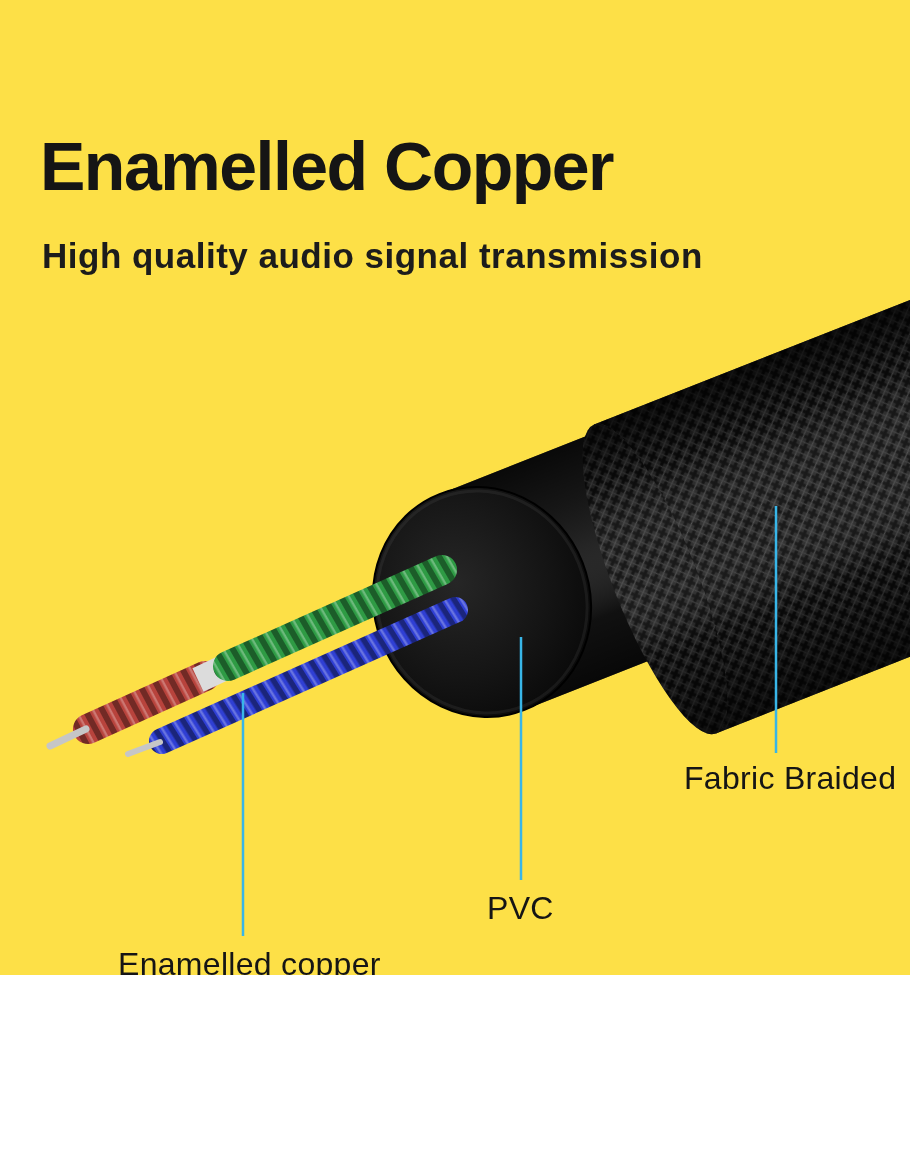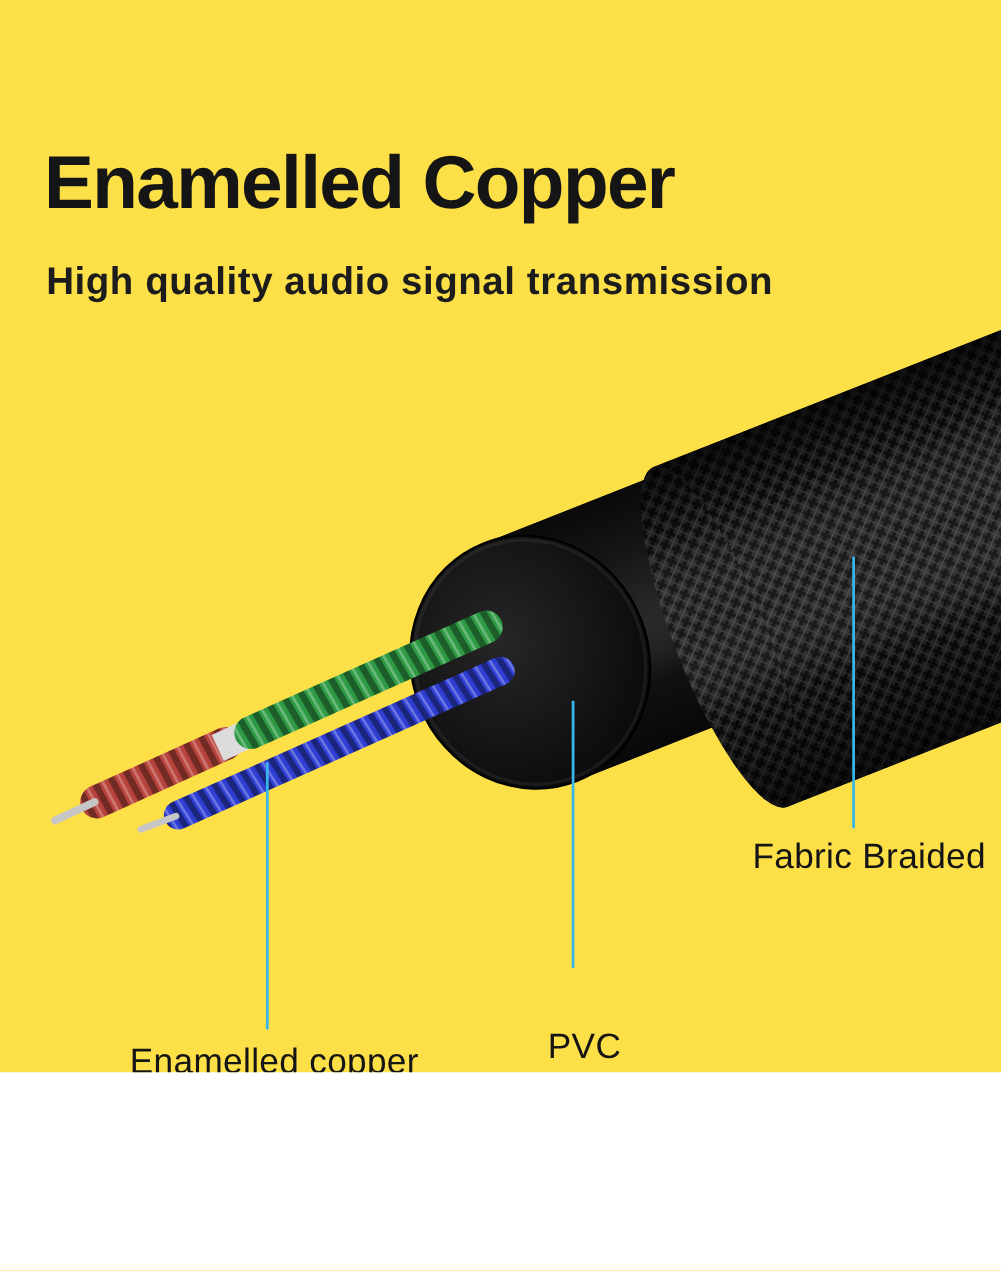--- a/index.html
+++ b/index.html
@@ -15,21 +15,21 @@
   .header p{
     margin:32px 0 0 2px;font-size:35px;font-weight:700;color:#1c1c1c;
     letter-spacing:0.5px;
   }
   svg.diagram{position:absolute;left:0;top:0;}
   .callout-label{
     position:absolute;font-size:32px;font-weight:400;color:#151515;
     white-space:nowrap;letter-spacing:0.3px;
   }
   #lbl-fabric{left:640px;top:760px;margin-left:44px;}
-  #lbl-pvc{left:498px;top:890px;margin-top:43px;}
+  #lbl-pvc{left:487px;top:890px;}
   #lbl-copper{left:118px;top:946px;}
 </style>
 </head>
 <body>
 
 <div class="stage">
 
   <div class="header">
     <h1><span>Enamelled Copper</span><br>
     </h1>

